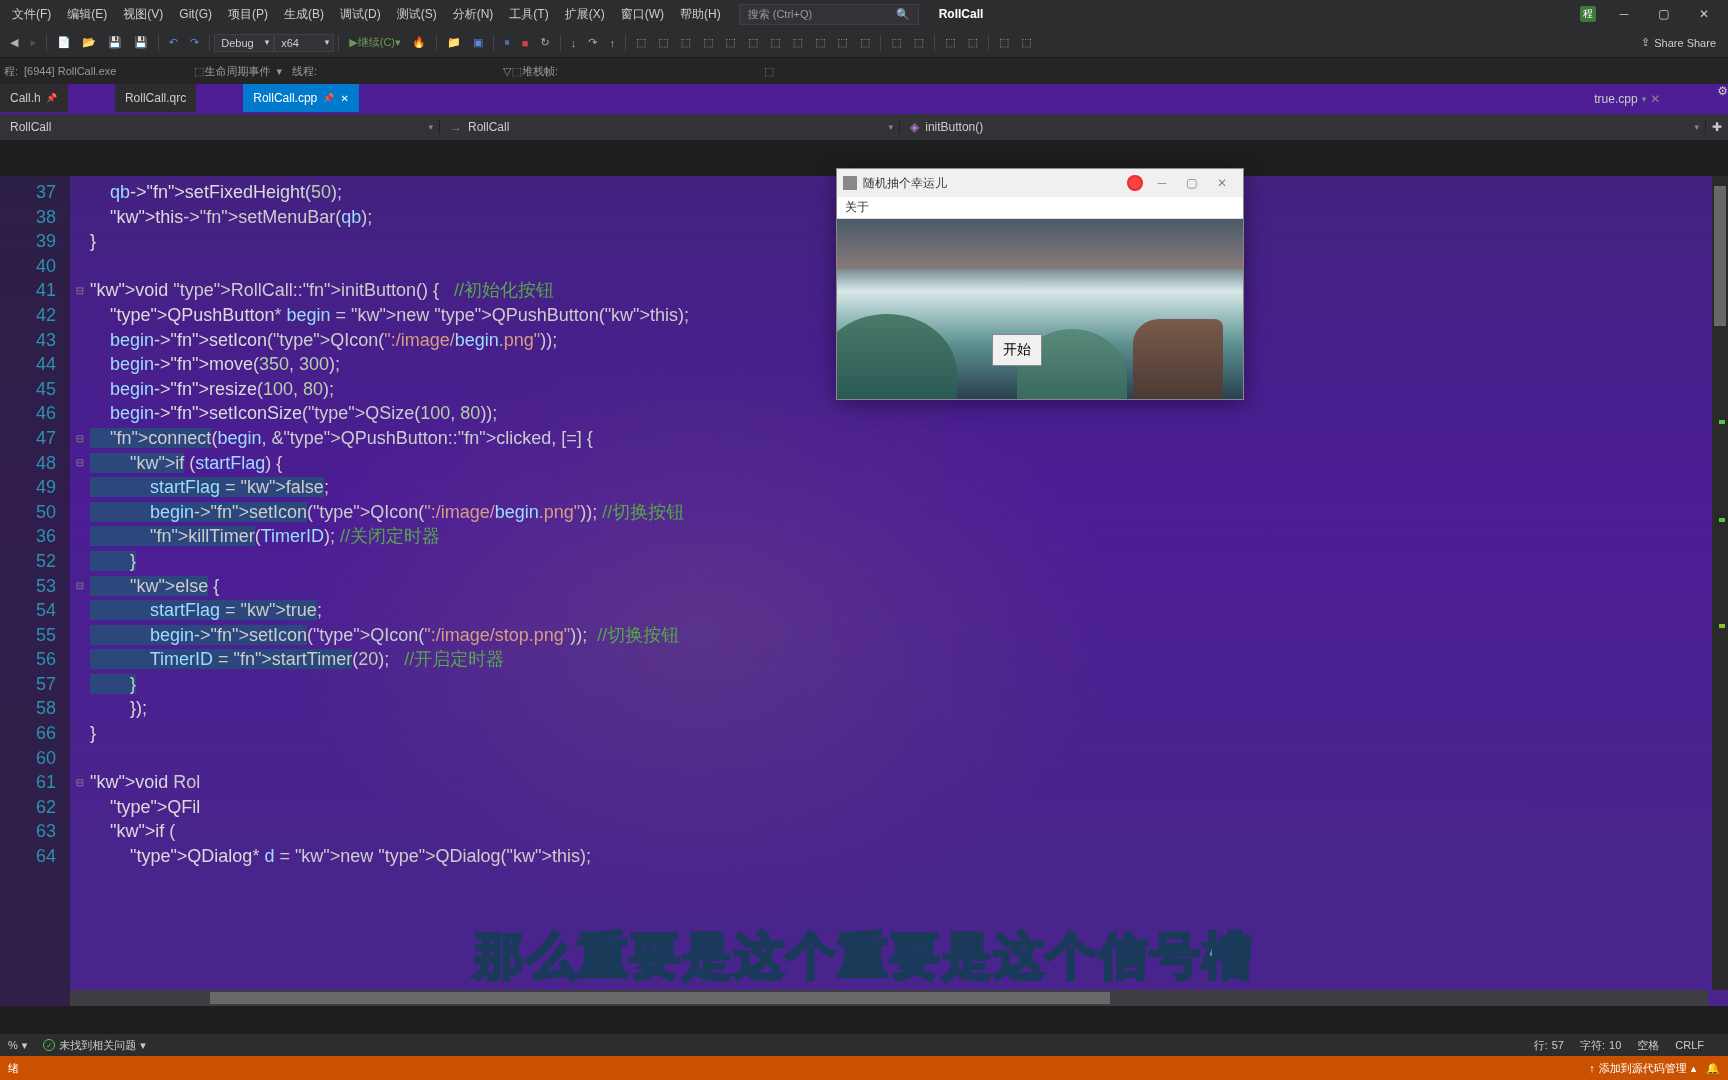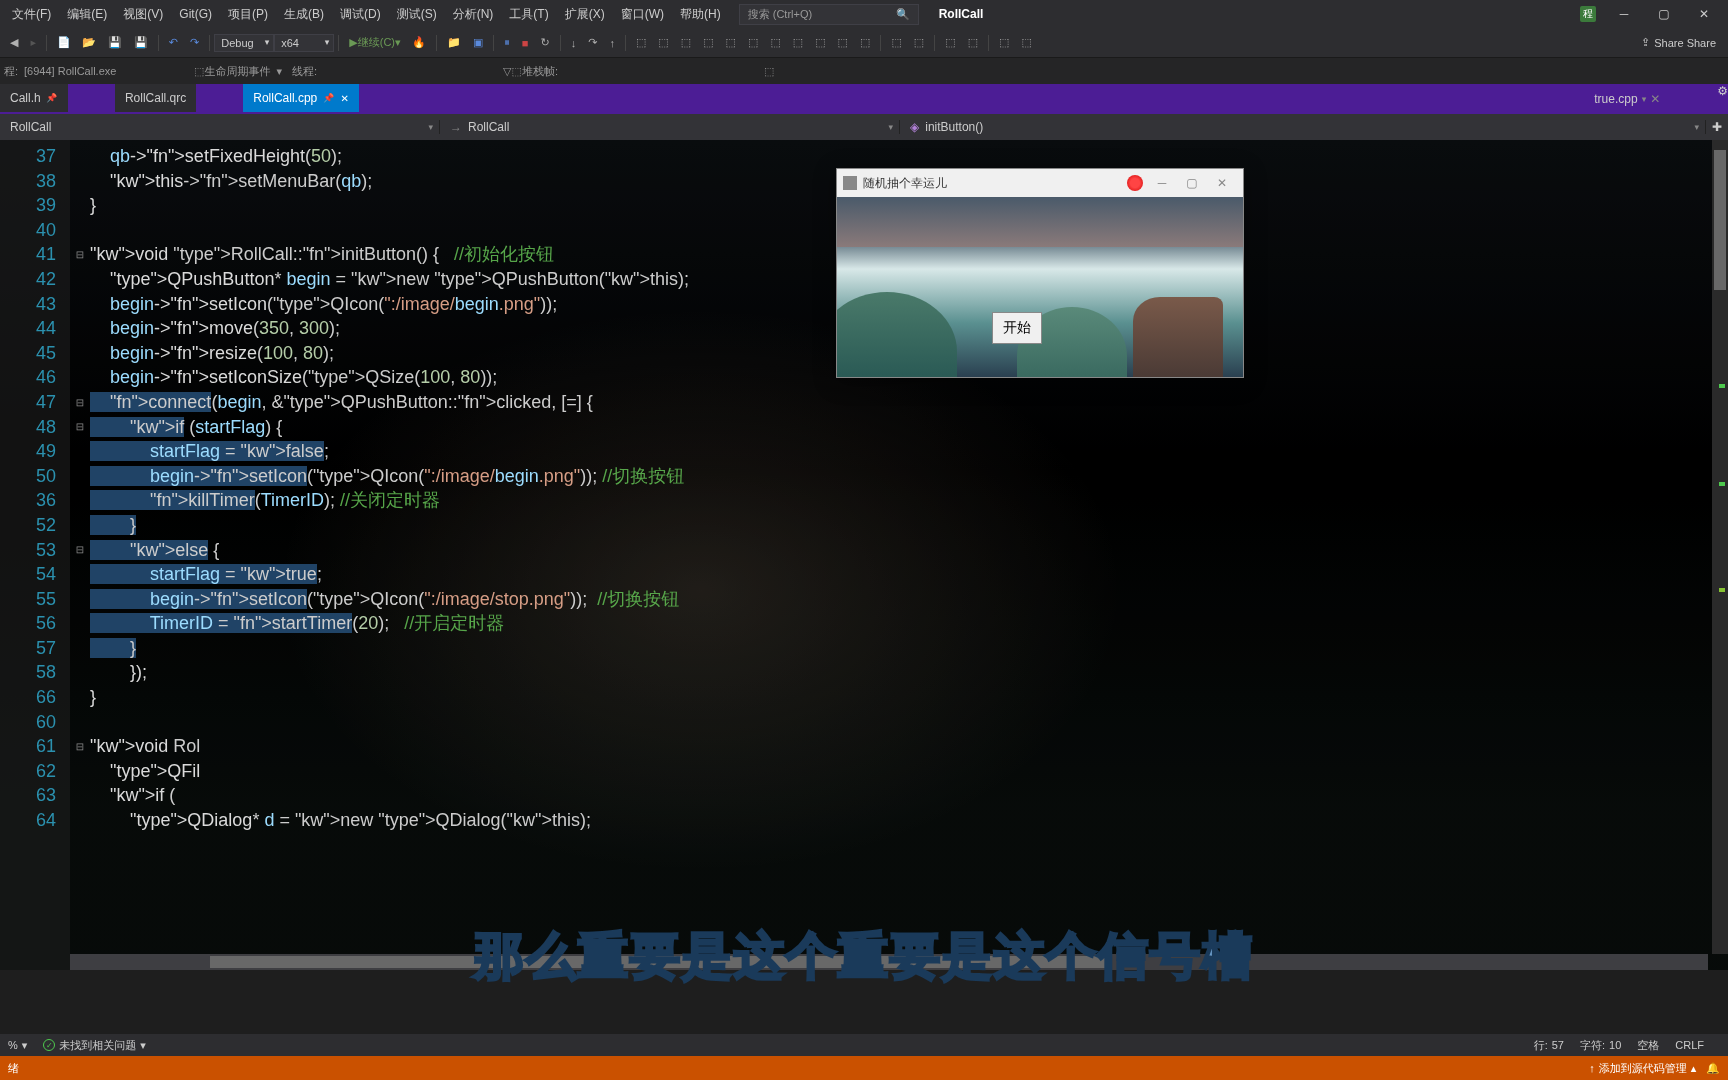--- a/index.html
+++ b/index.html
@@ -35,21 +35,21 @@
 .tab-bar .spacer { flex: 1; }
 .tab-bar .right-tab { padding: 6px 10px; color: #ccc; display: flex; align-items: center; gap: 4px; }
 
 
 .breadcrumb { height: 26px; background: #333337; display: flex; align-items: center; font-size: 12px; color: #ccc; }
 .breadcrumb .crumb { padding: 0 10px; flex: 1; display: flex; align-items: center; border-right: 1px solid #222; position: relative; }
 .breadcrumb .crumb::after { content: "▾"; position: absolute; right: 6px; font-size: 9px; color: #888; }
 .breadcrumb .crumb .icon { margin-right: 6px; color: #888; }
 
 
-.editor-container { position: relative; height: 830px; background: #000000; display: flex; }
+.editor-container { position: relative; height: 830px; background: #4c1d95; display: flex; margin-top: 36px; }
 .editor-bg { position: absolute; inset: 0; background:
   radial-gradient(ellipse 600px 400px at 700px 450px, rgba(150,130,110,0.25), transparent 70%),
   linear-gradient(180deg, rgba(40,50,60,0.3) 0%, rgba(30,35,40,0.0) 40%, rgba(60,90,80,0.15) 80%);
   opacity: 0.8; }
 .gutter { width: 70px; background: rgba(30,30,30,0.6); text-align: right; padding-right: 14px; padding-top: 4px; color: #2b91af; font-family: Consolas, monospace; font-size: 18px; line-height: 24.6px; z-index: 2; }
 .gutter .ln { height: 24.6px; }
 .fold-col { width: 20px; z-index: 2; padding-top: 4px; }
 .fold-col .fold { height: 24.6px; display: flex; align-items: center; justify-content: center; color: #888; font-size: 10px; }
 .code { flex: 1; padding-top: 4px; font-family: Consolas, "Courier New", monospace; font-size: 18px; line-height: 24.6px; white-space: pre; z-index: 2; position: relative; }
 .code .line { height: 24.6px; }
@@ -311,20 +311,23 @@
 <div class="app-window">
   <div class="app-titlebar">
     <span class="win-icon"></span>
     <span>随机抽个幸运儿</span>
     <span class="spacer"></span>
     <span class="notif"></span>
     <span class="win-ctl">─</span>
     <span class="win-ctl">▢</span>
     <span class="win-ctl">✕</span>
   </div>
+  <div class="app-menubar">
+    <span>关于</span>
+  </div>
   <div class="app-content">
     <div class="app-sky"></div>
     <div class="app-mountains">
       <div class="mountain m1"></div>
       <div class="mountain m2"></div>
       <div class="mountain m3"></div>
     </div>
     <div class="app-start-btn">开始</div>
   </div>
 </div>

